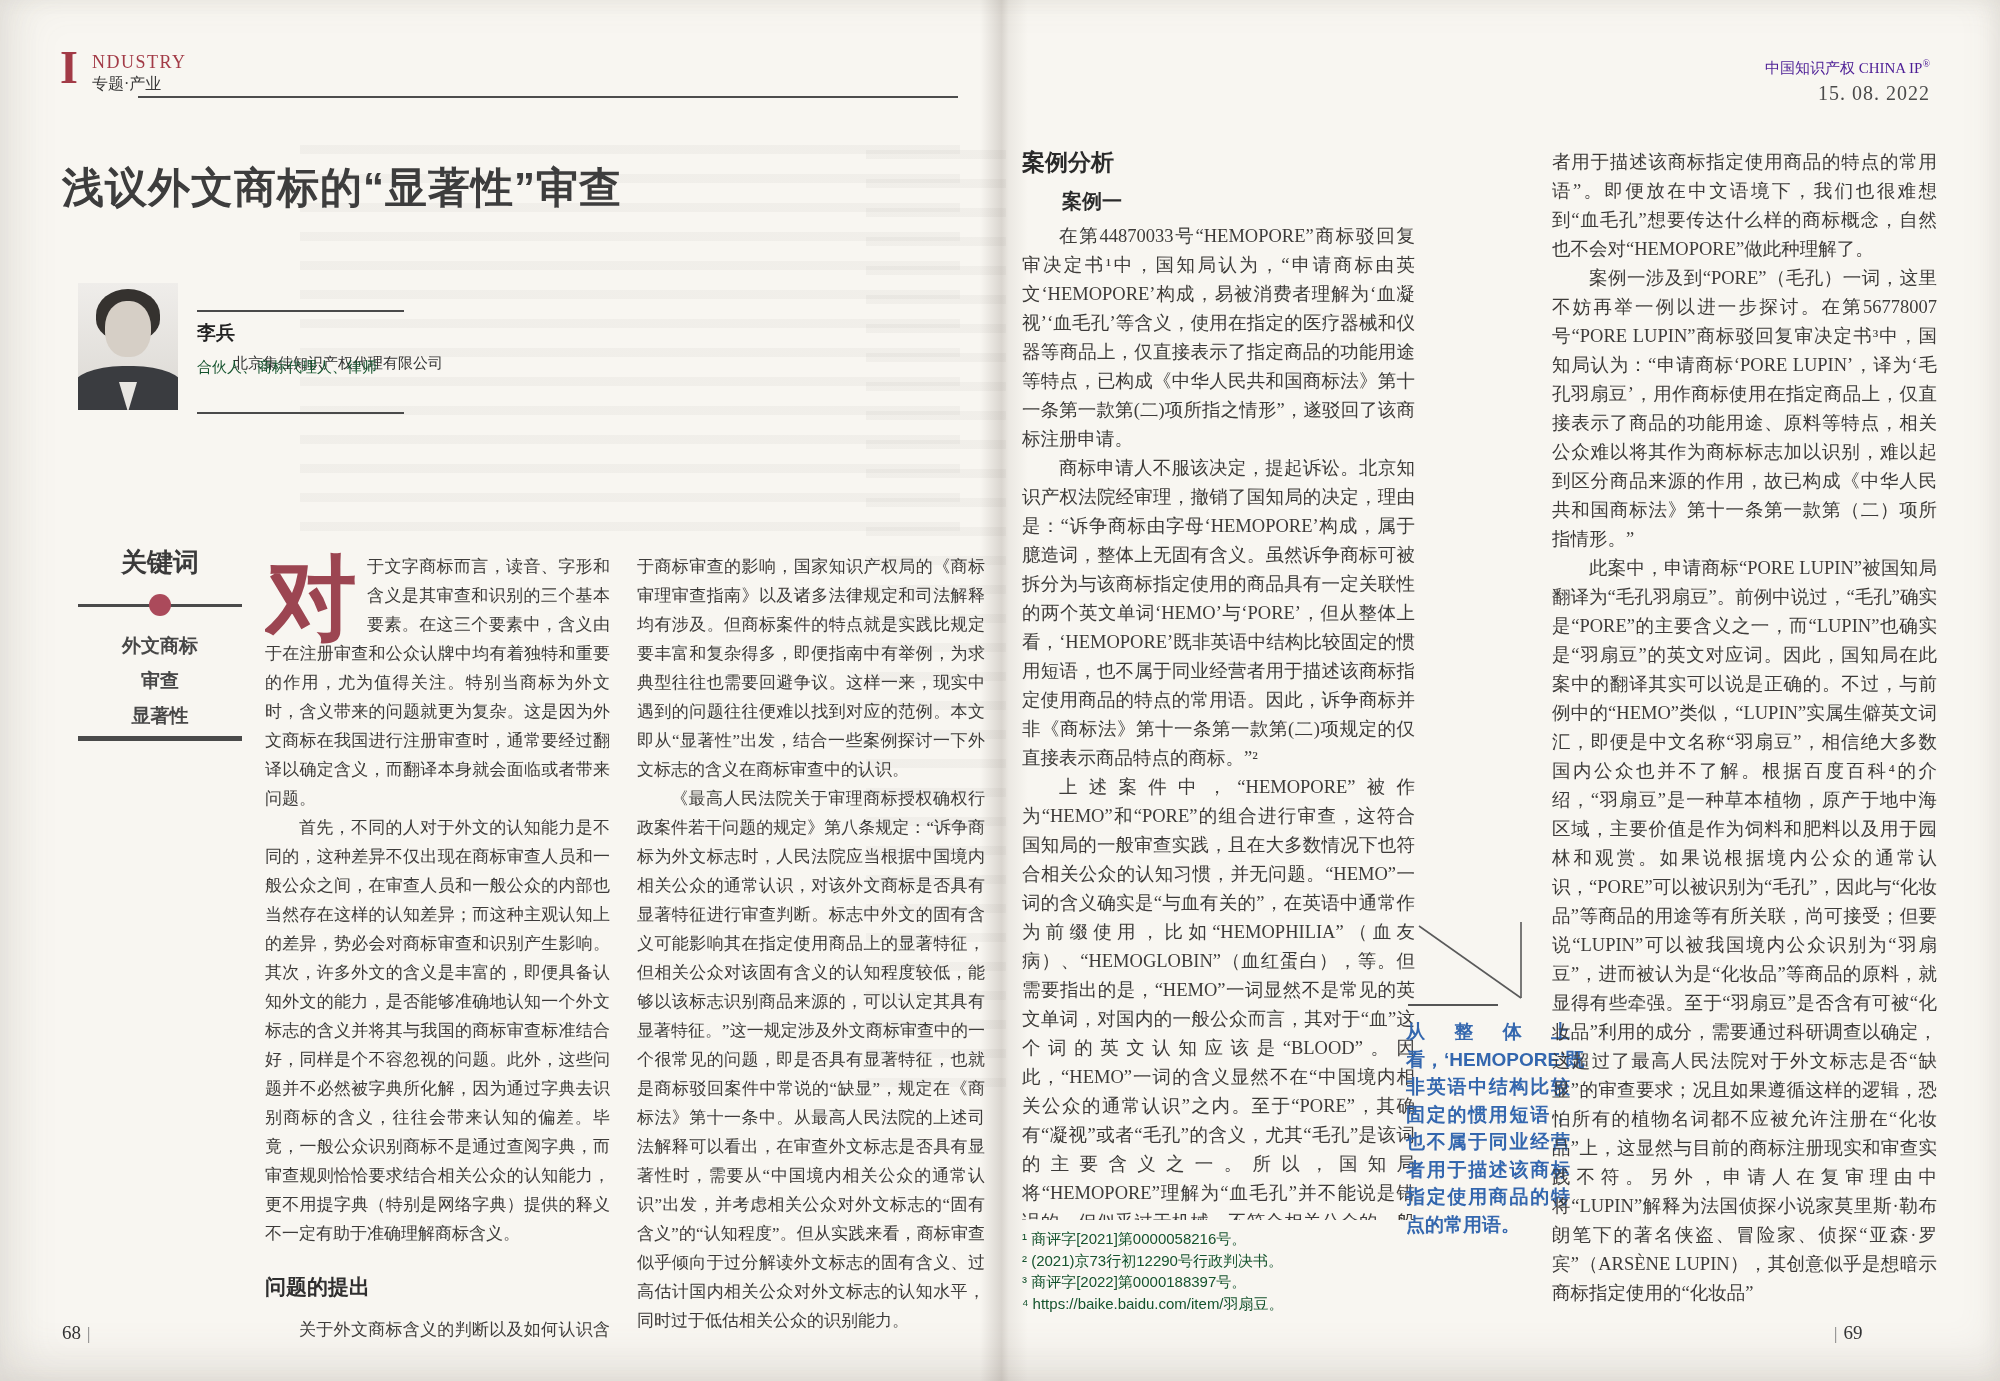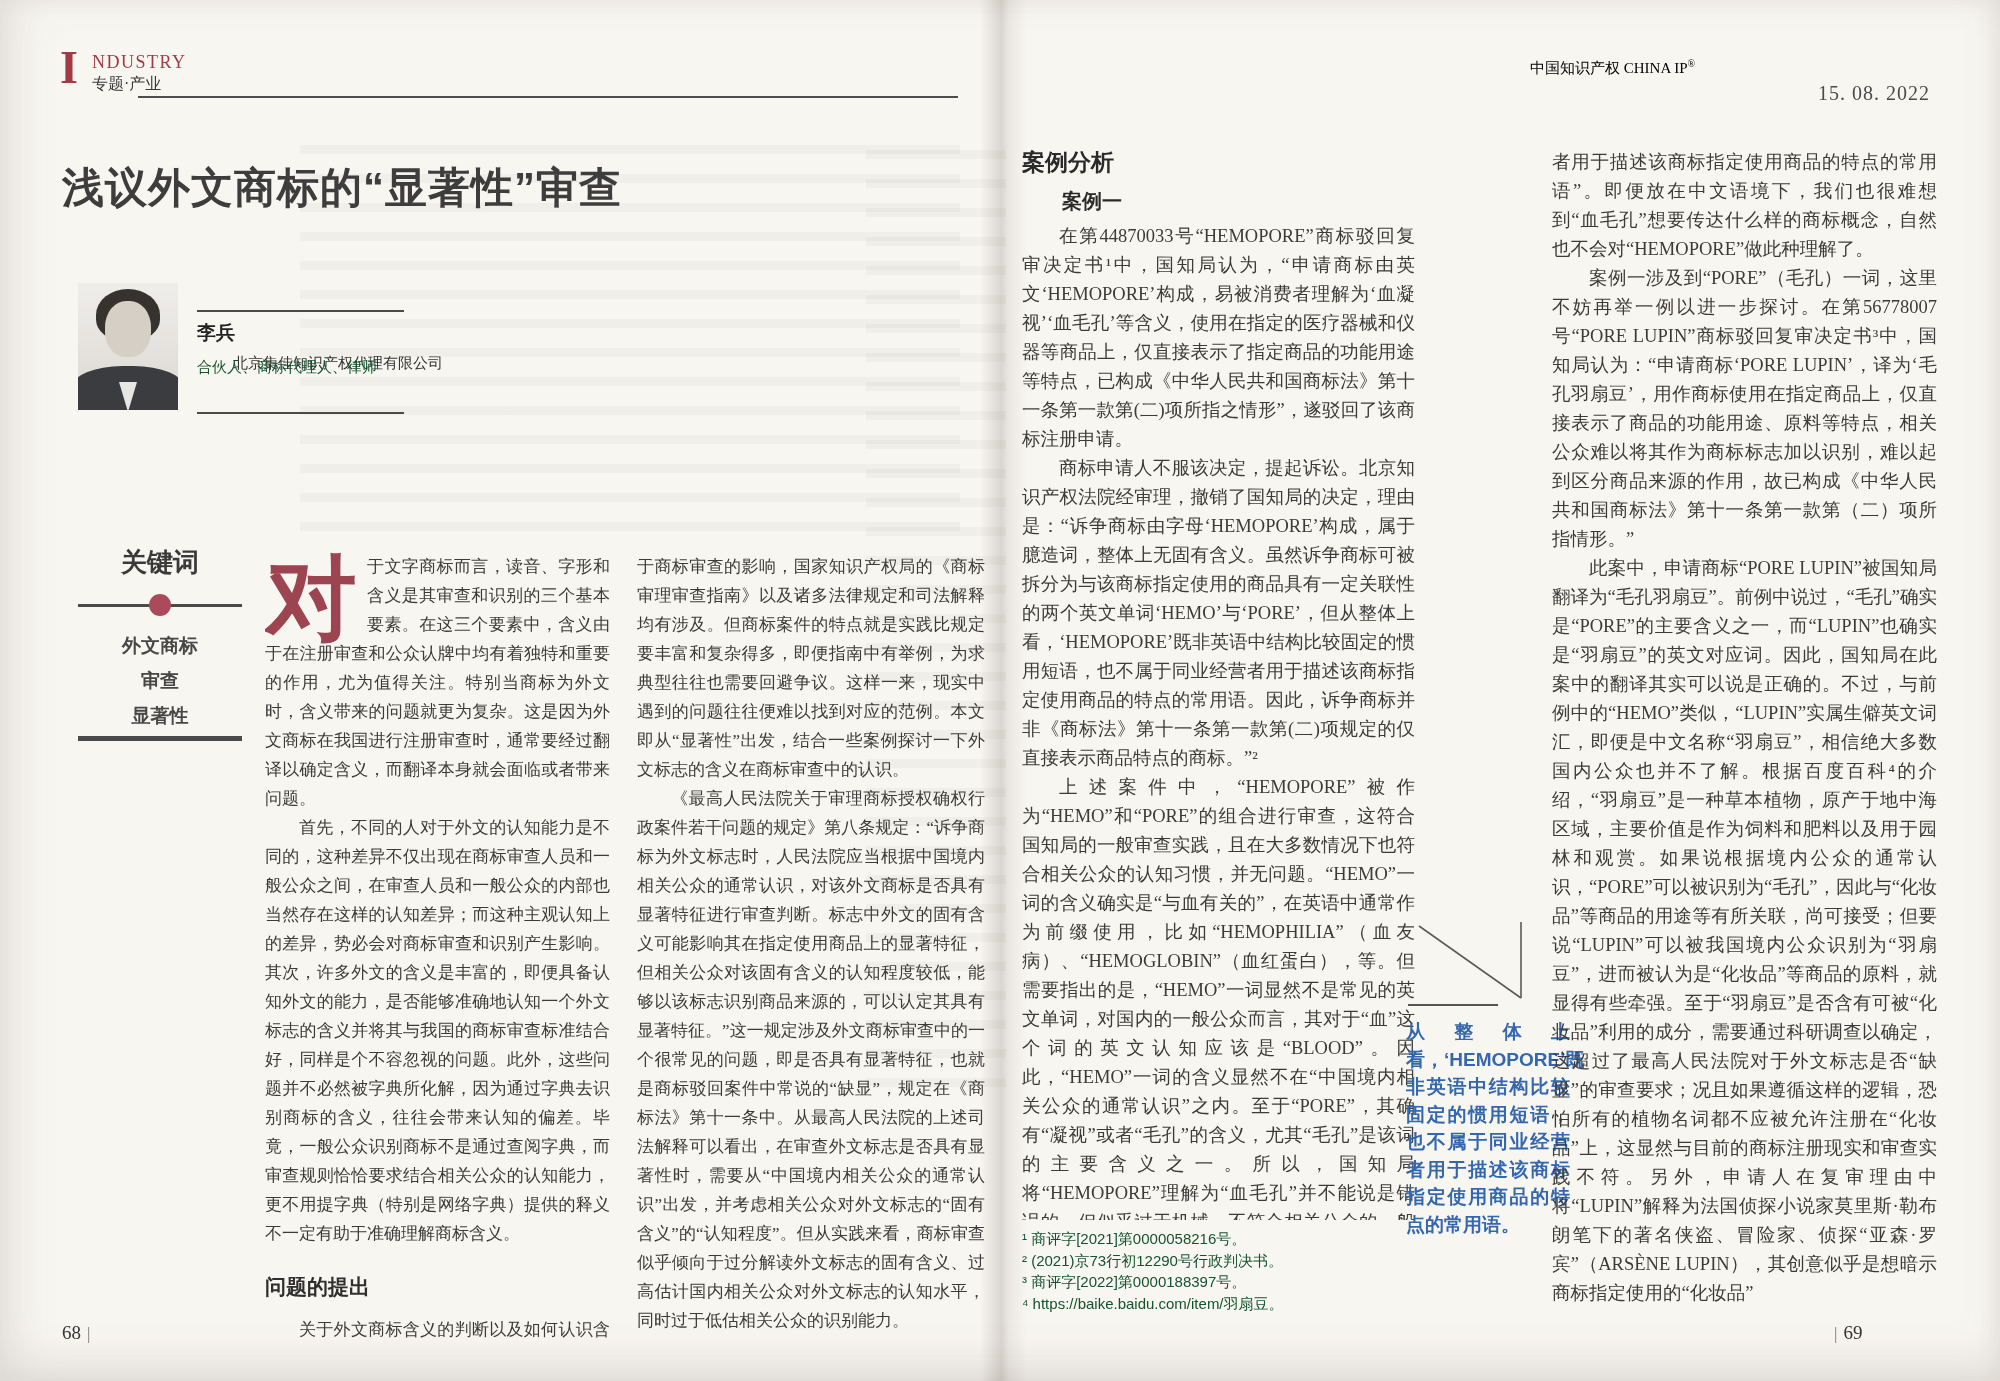--- a/index.html
+++ b/index.html
@@ -12,21 +12,21 @@
   .abs{position:absolute;}
   
   .fold{left:980px;top:0;width:48px;height:1381px;
     background:linear-gradient(90deg,rgba(0,0,0,0) 0%,rgba(95,82,72,.20) 45%,rgba(120,108,96,.10) 60%,rgba(0,0,0,0) 100%);}
   .ghost{background:repeating-linear-gradient(180deg,rgba(255,255,255,0) 0 20px,rgba(115,110,105,.055) 20px 29px);}
   
   .ind-i{left:60px;top:48px;font-size:46px;line-height:40px;font-weight:bold;color:#a23a46;font-family:"Liberation Serif",serif;}
   .ind-word{left:92px;top:52px;font-size:18px;letter-spacing:1.5px;color:#a23a46;font-family:"Liberation Serif",serif;}
   .ind-cn{left:92px;top:74px;font-size:16px;color:#3a3a3a;}
   .hrule{height:2px;background:#4d4d4d;}
-  .brand{right:70px;top:58px;font-size:15px;color:#000000;width:400px;}
+  .brand{right:70px;top:58px;font-size:15px;color:#4c1d95;text-align:right;width:400px;}
   .brand .reg{font-size:10px;vertical-align:super;}
   .dateline{right:70px;top:82px;font-size:20px;color:#4a4a4a;text-align:right;width:400px;letter-spacing:1px;}
   
   .title{left:62px;top:160px;width:900px;font-size:42px;font-weight:bold;color:#3d3d3d;
     font-family:"Liberation Sans",sans-serif;letter-spacing:1px;}
   .photo{left:78px;top:283px;width:100px;height:127px;background:linear-gradient(#efedea,#dbd8d3);overflow:hidden;}
   .photo .hair{position:absolute;left:18px;top:6px;width:64px;height:52px;background:#35322f;border-radius:50% 50% 42% 42%;}
   .photo .face{position:absolute;left:27px;top:18px;width:46px;height:56px;background:#d6cfc6;border-radius:46% 46% 44% 44%;}
   .photo .suit{position:absolute;left:-6px;bottom:-4px;width:112px;height:48px;background:#3a3c40;border-radius:45% 45% 0 0;}
   .photo .shirt{position:absolute;left:41px;bottom:-2px;width:18px;height:30px;background:#e8e6e2;clip-path:polygon(0 0,100% 0,50% 100%);}

